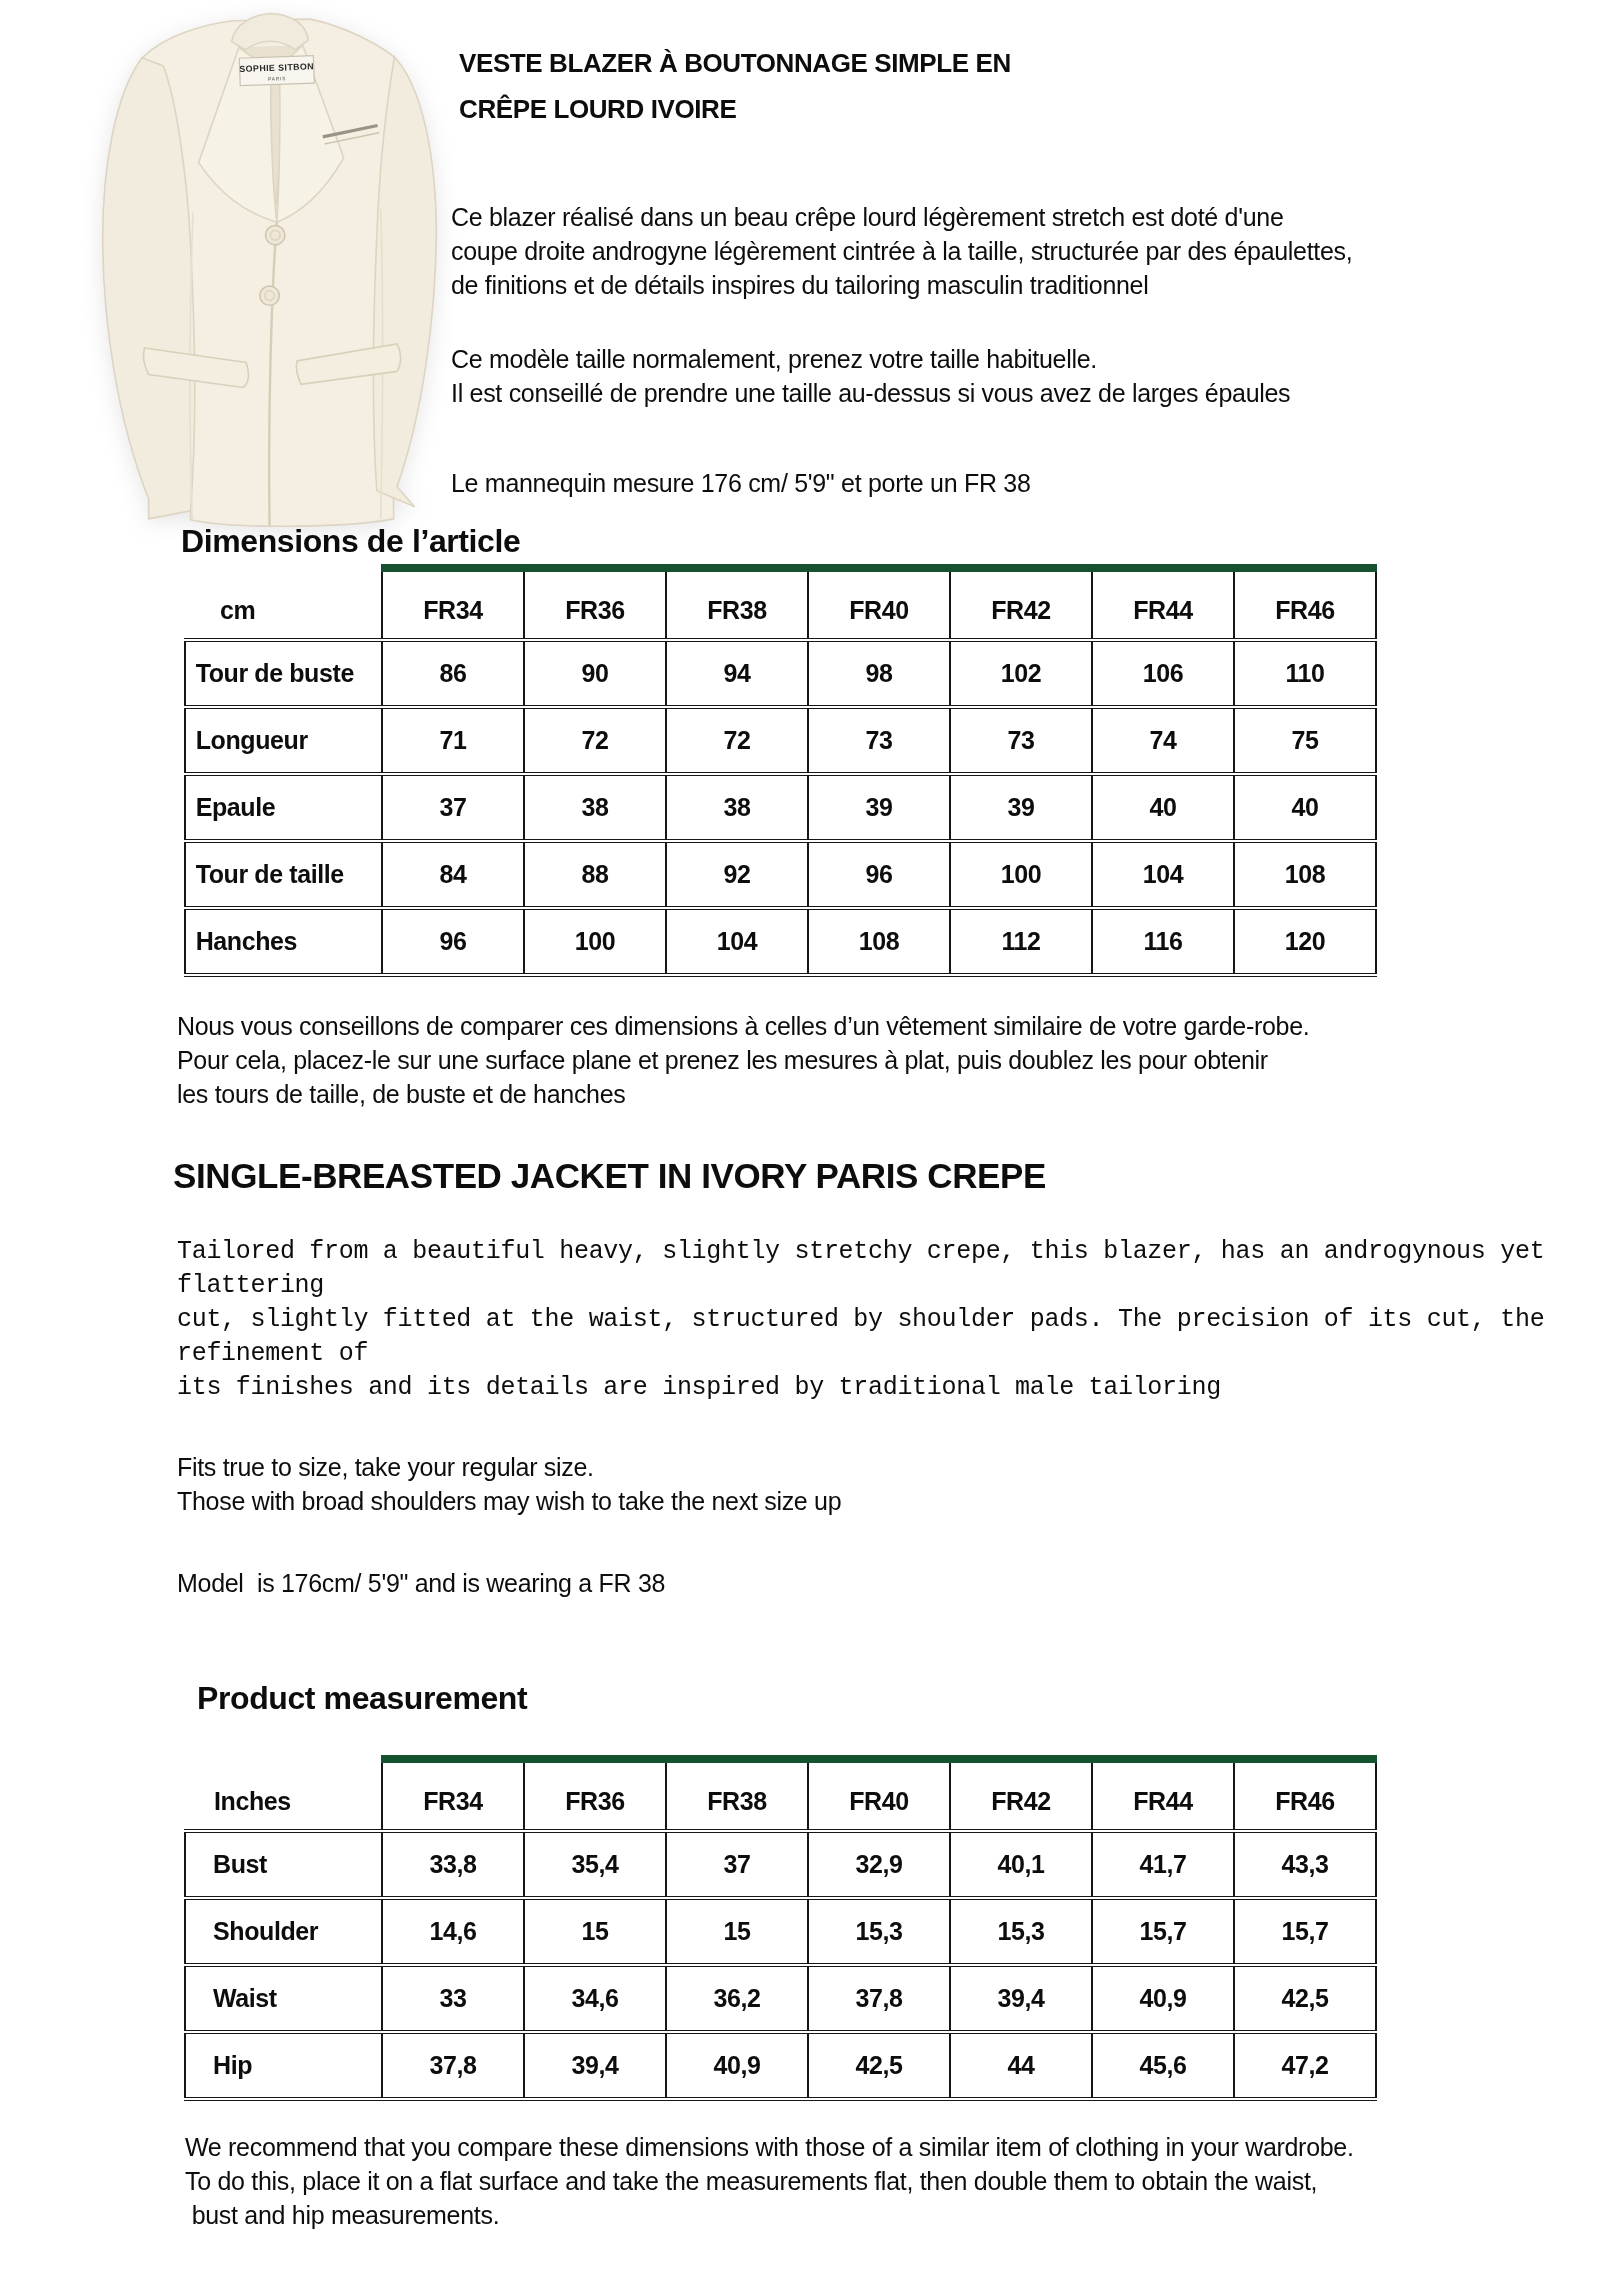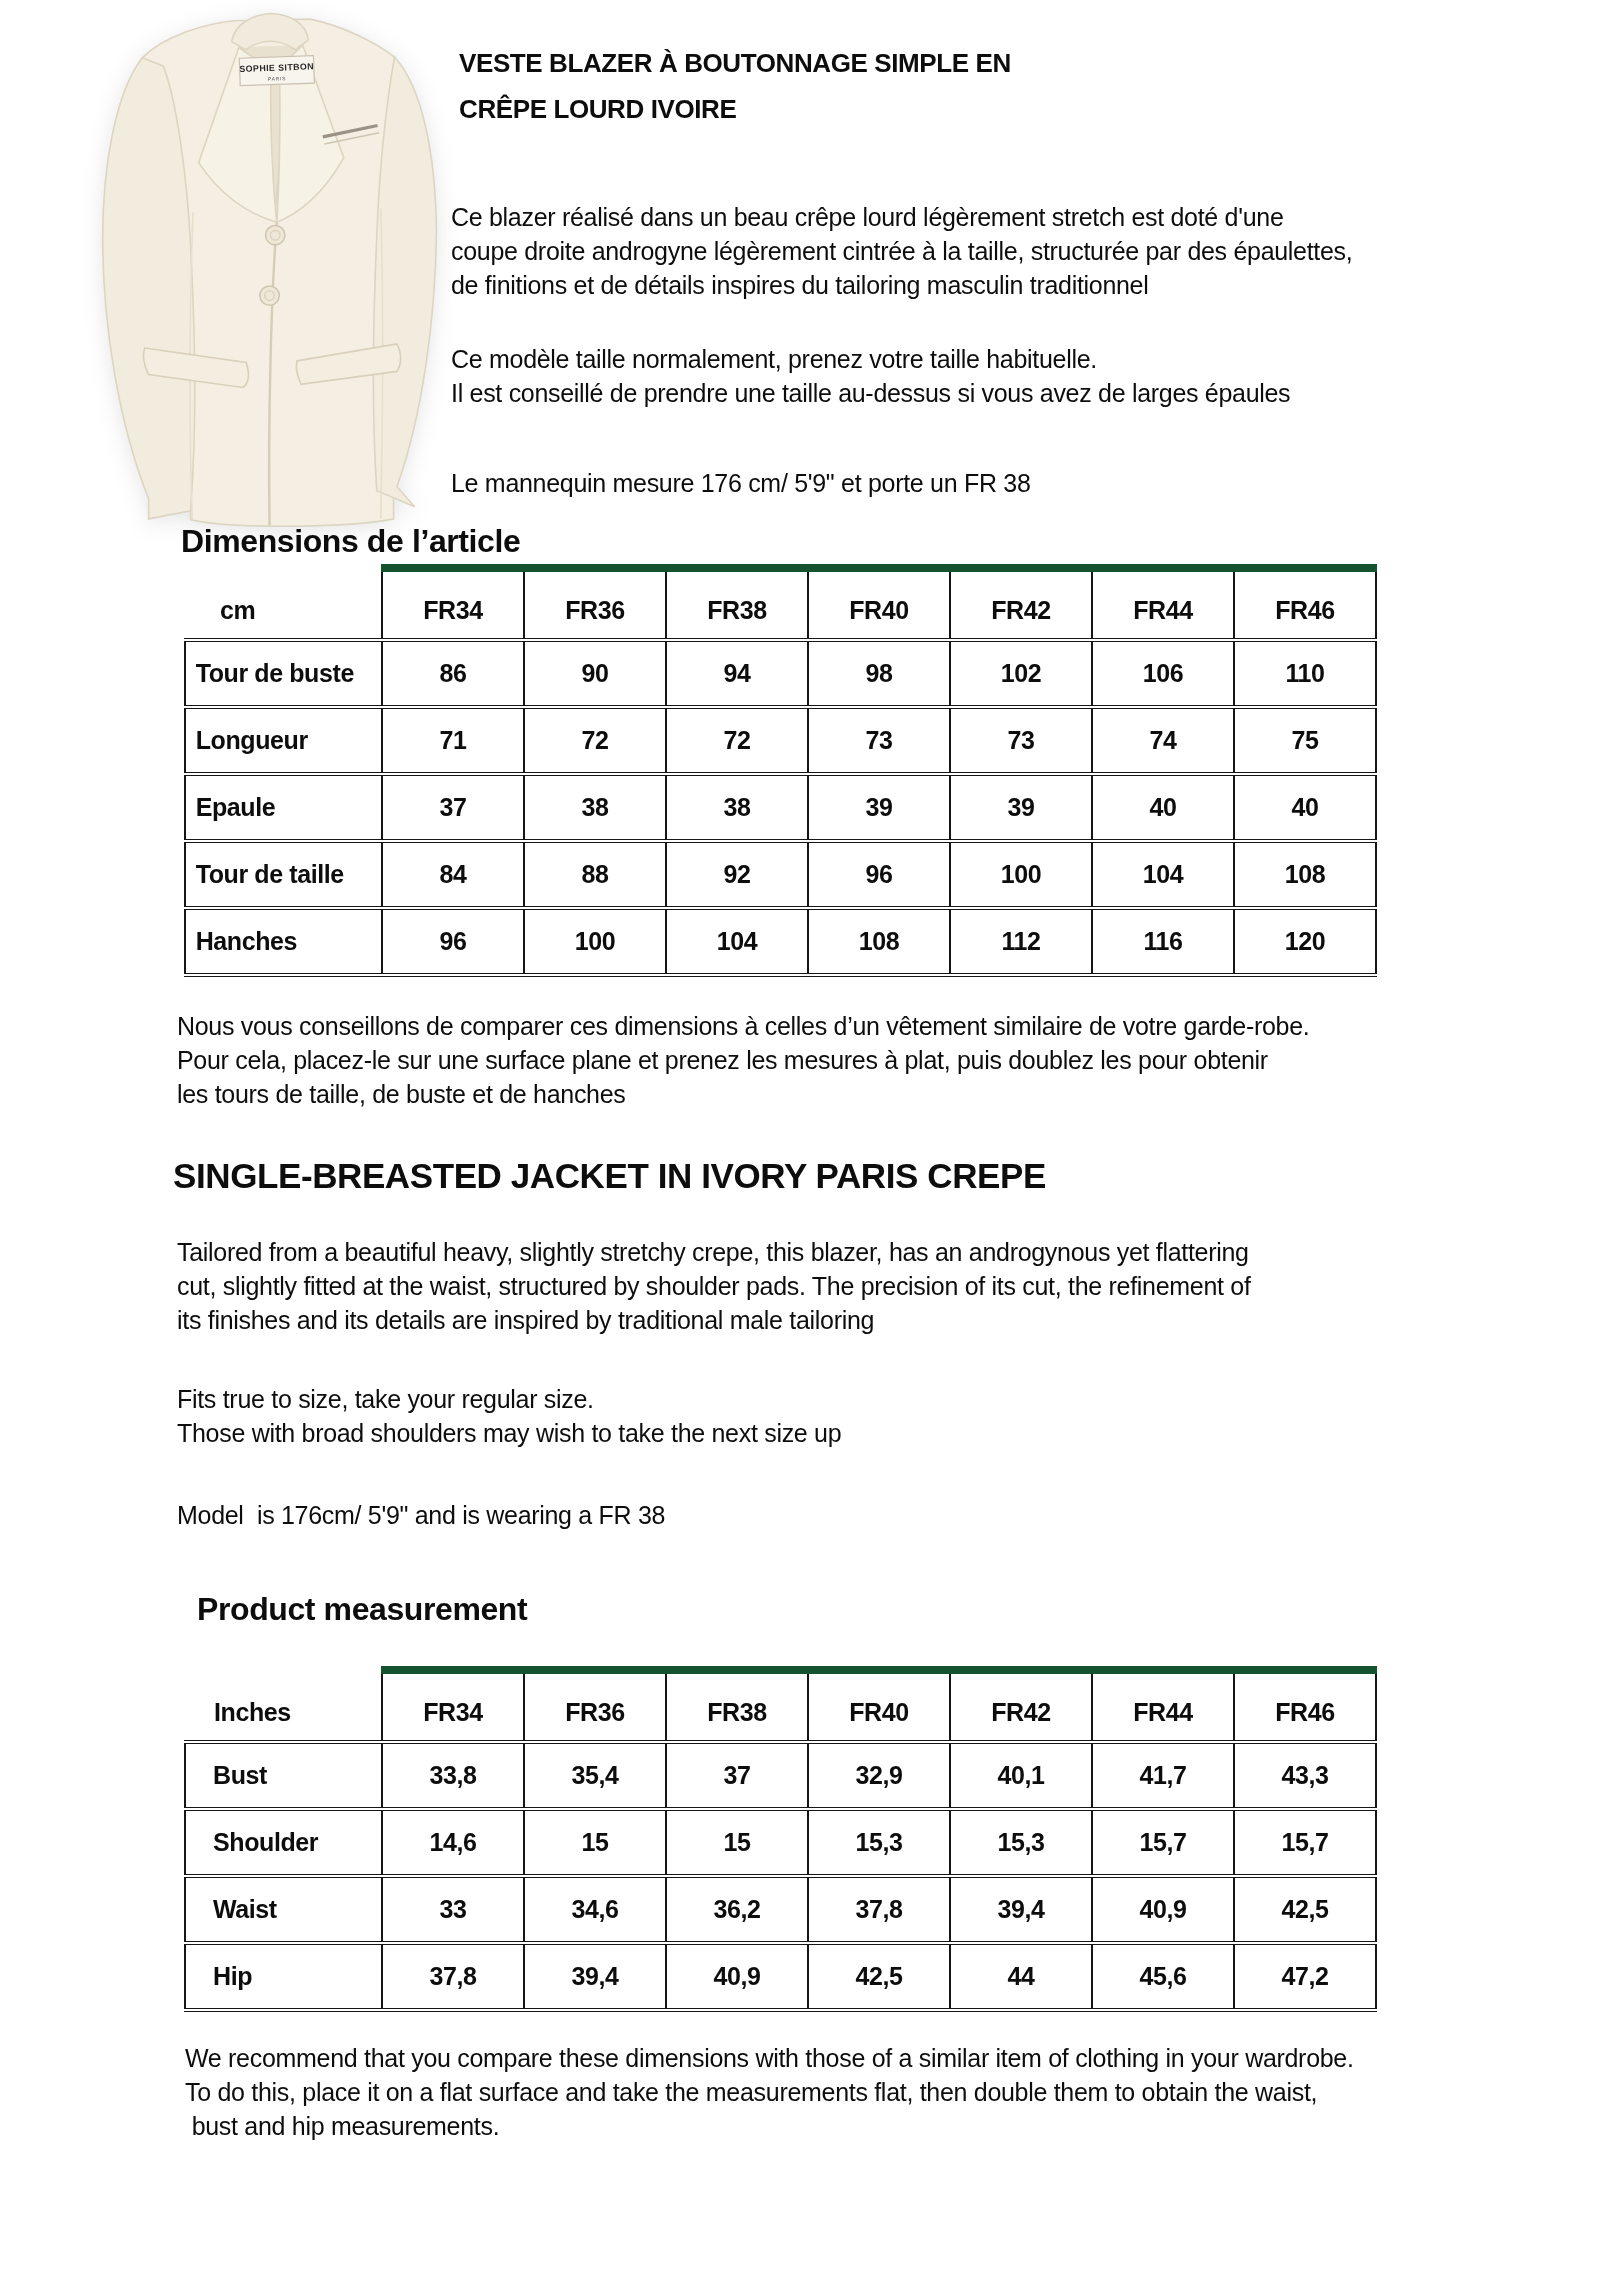--- a/index.html
+++ b/index.html
@@ -29,24 +29,24 @@
     height:63px;padding:0;letter-spacing:-0.4px;
   }
   .size-table thead th{border-top:8px solid #14532d;vertical-align:bottom;padding-bottom:13px;height:53px;}
   .size-table thead th.unit{border-top:none;border-left:none;text-align:left;padding-left:35px;}
   .size-table tbody th{text-align:left;}
   #table-cm tbody th{padding-left:9.7px;}
   #table-inches tbody th{padding-left:27px;}
   #table-inches thead th.unit{padding-left:29px;}
   #advice-fr{margin:32px 0 0 177px;}
   #en-title{margin:42px 0 0 173px;font-size:35px;}
-  #en-desc{margin:37px 0 0 177px;}
+  #en-desc{margin:37px 0 0 177px;font-family:Liberation Mono, monospace;}
   #en-fit{margin:45px 0 0 177px;}
   #en-model{margin:48px 0 0 177px;}
-  #pm-heading{margin:55px 0 0 197px;}
+  #pm-heading{margin:76px 0 0 197px;}
   #table-inches{margin-top:34px;}
   #advice-en{margin:29px 0 0 185px;}
 </style>
 </head>
 <body>
 
 <div class="top-section">
 
   <div class="jacket-wrap">
     <svg width="387" height="528" viewBox="0 0 480 655">

